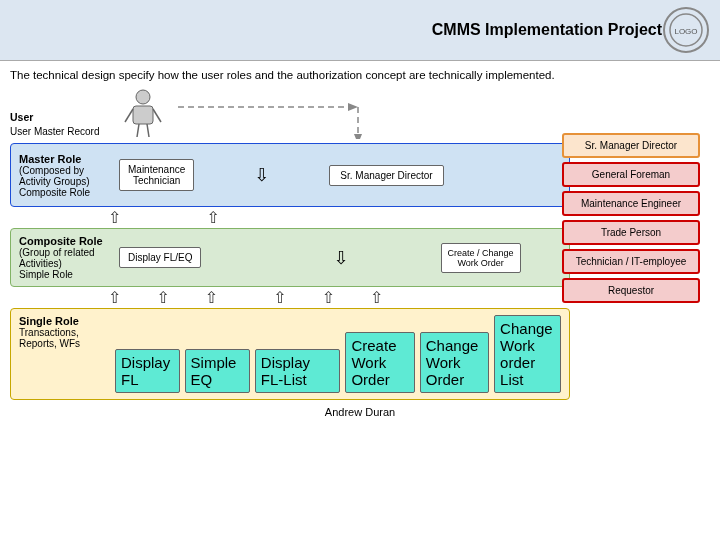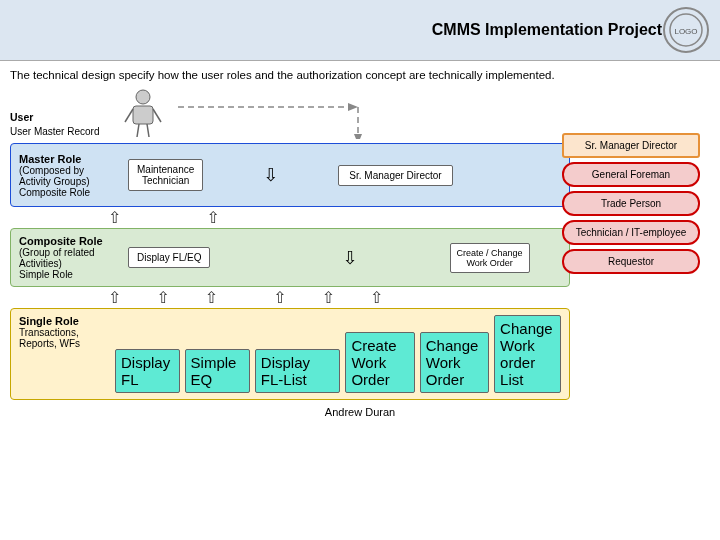--- a/index.html
+++ b/index.html
@@ -51,21 +51,20 @@
       font-weight: bold;
       font-size: 11px;
     }
     .role-box {
       background: #fff;
       border: 1px solid #666;
       padding: 4px 8px;
       text-align: center;
       font-size: 10px;
       border-radius: 2px;
-      margin-left: 9px;
     }
     .composite-role-layer {
       background: #d9ead3;
       border: 1px solid #82b366;
       border-radius: 4px;
       padding: 6px 8px;
       display: flex;
       align-items: center;
       gap: 10px;
       min-height: 56px;
@@ -175,21 +174,21 @@
       background: #fce5cd;
       border: 2px solid #e69138;
       border-radius: 3px;
       padding: 5px 6px;
       font-size: 10px;
       text-align: center;
     }
     .right-box-red {
       background: #f4cccc;
       border: 2px solid #cc0000;
-      border-radius: 12px;
+      border-radius: 3px;
       padding: 5px 6px;
       font-size: 10px;
       text-align: center;
     }
     .main-wrapper {
       position: relative;
     }
     .layers-col {
       width: 560px;
     }
@@ -221,20 +220,21 @@
 </div>
 
 <div class="main-content">
   <div class="subtitle">The technical design specify how the user roles and the authorization concept are technically implemented.</div>
 
   <div class="main-wrapper">
 
     <div class="right-sidebar">
       <div class="right-box-orange">Sr. Manager Director</div>
       <div class="right-box-red">General Foreman</div>
+      <div class="right-box-red">Maintenance Engineer</div>
       <div class="right-box-red">Trade Person</div>
       <div class="right-box-red">Technician / IT-employee</div>
       <div class="right-box-red">Requestor</div>
     </div>
 
     <div class="layers-col">
 
       <div class="top-section">
         <div class="user-info">
           <strong>User</strong><br>

